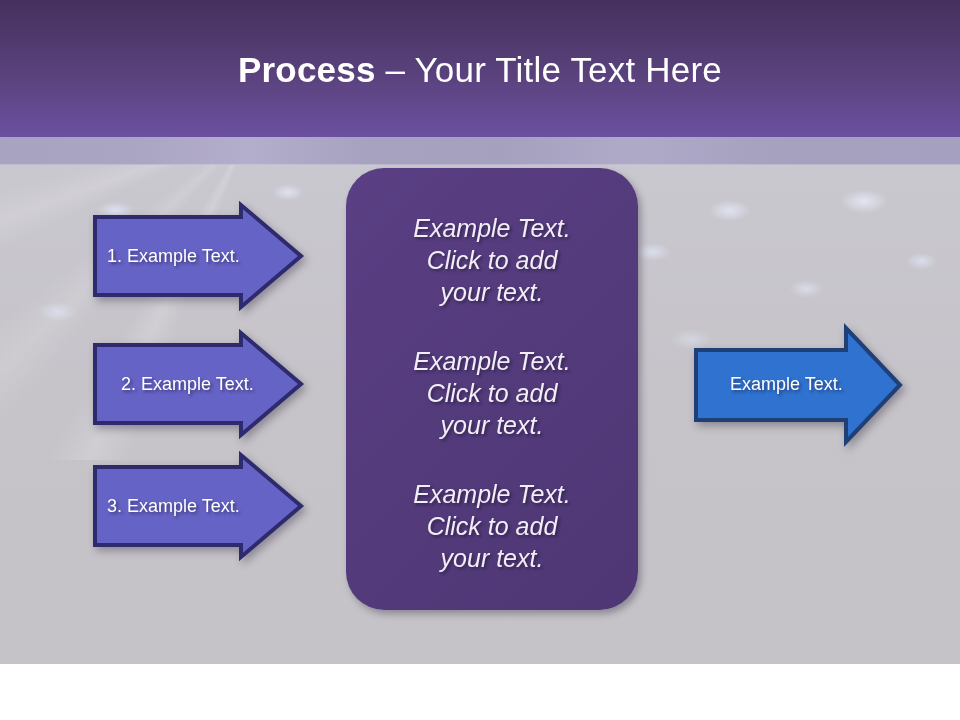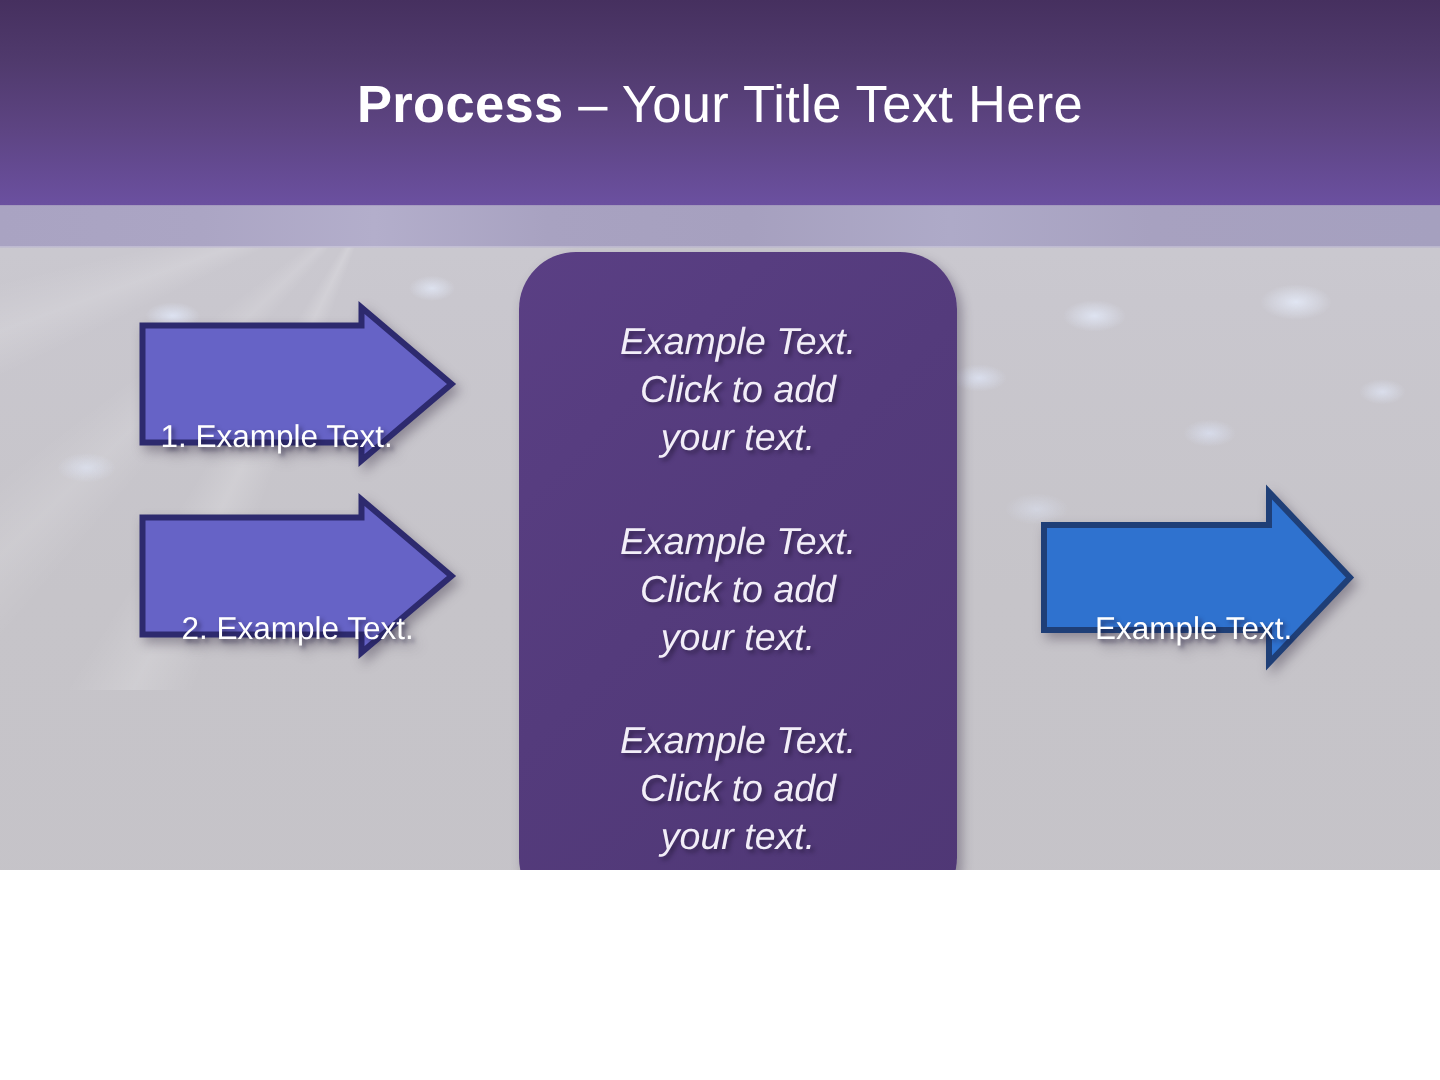--- a/index.html
+++ b/index.html
@@ -3,21 +3,21 @@
 <meta charset="utf-8">
 <style>
   html, body {
     margin: 0;
     padding: 0;
     background: #ffffff;
   }
   .slide {
     position: relative;
     width: 960px;
-    height: 580px;
+    height: 664px;
     overflow: hidden;
     font-family: "Liberation Sans", sans-serif;
     background: #ef4444;
   }
 
   
   .bg-body {
     position: absolute;
     left: 0; top: 0; width: 960px; height: 720px;
     background: linear-gradient(180deg, #cfcdd4 0%, #c9c7ce 28%, #c6c4c9 55%, #c5c3c8 100%);
@@ -120,26 +120,25 @@
   
   .arrow {
     position: absolute;
     display: block;
     filter: drop-shadow(3px 4px 4px rgba(70,62,82,.45));
   }
   .arrow svg { display: block; overflow: visible; }
   .arrow-label {
     position: absolute;
     color: #ffffff;
-    font-size: 21px;
+    font-size: 18px;
     line-height: 22px;
     white-space: nowrap;
     text-shadow: 2px 2px 3px rgba(30,25,60,.55);
     pointer-events: none;
-    margin-top: 36px;
   }
   .a1 { left: 93px;  top: 203px; }
   .a2 { left: 93px;  top: 331px; }
   .a3 { left: 93px;  top: 453px; }
   .a4 { left: 694px; top: 325px; }
 
   .a1 .arrow-label { left: 14px; top: 42px; }
   .a2 .arrow-label { left: 28px; top: 42px; }
   .a3 .arrow-label { left: 14px; top: 42px; }
   .a4 .arrow-label { left: 36px; top: 48px; }
@@ -179,20 +178,26 @@
     <span class="arrow-label">1. Example Text.</span>
   </div>
 
   <div class="arrow a2">
     <svg width="210" height="106" viewBox="0 0 210 106">
       <polygon points="2,14 148,14 148,2 208,53 148,104 148,92 2,92" fill="#6663c6" stroke="#2d2a6e" stroke-width="4" stroke-linejoin="miter"></polygon>
     </svg>
     <span class="arrow-label">2. Example Text.</span>
   </div>
 
+  <div class="arrow a3">
+    <svg width="210" height="106" viewBox="0 0 210 106">
+      <polygon points="2,14 148,14 148,2 208,53 148,104 148,92 2,92" fill="#6663c6" stroke="#2d2a6e" stroke-width="4" stroke-linejoin="miter"></polygon>
+    </svg>
+    <span class="arrow-label">3. Example Text.</span>
+  </div>
 
   <div class="arrow a4">
     <svg width="210" height="120" viewBox="0 0 210 120">
       <polygon points="2,25 152,25 152,3 206,60 152,117 152,95 2,95" fill="#2f72cf" stroke="#1f3f77" stroke-width="4" stroke-linejoin="miter"></polygon>
     </svg>
     <span class="arrow-label">Example Text.</span>
   </div>
 
 </div>
 

